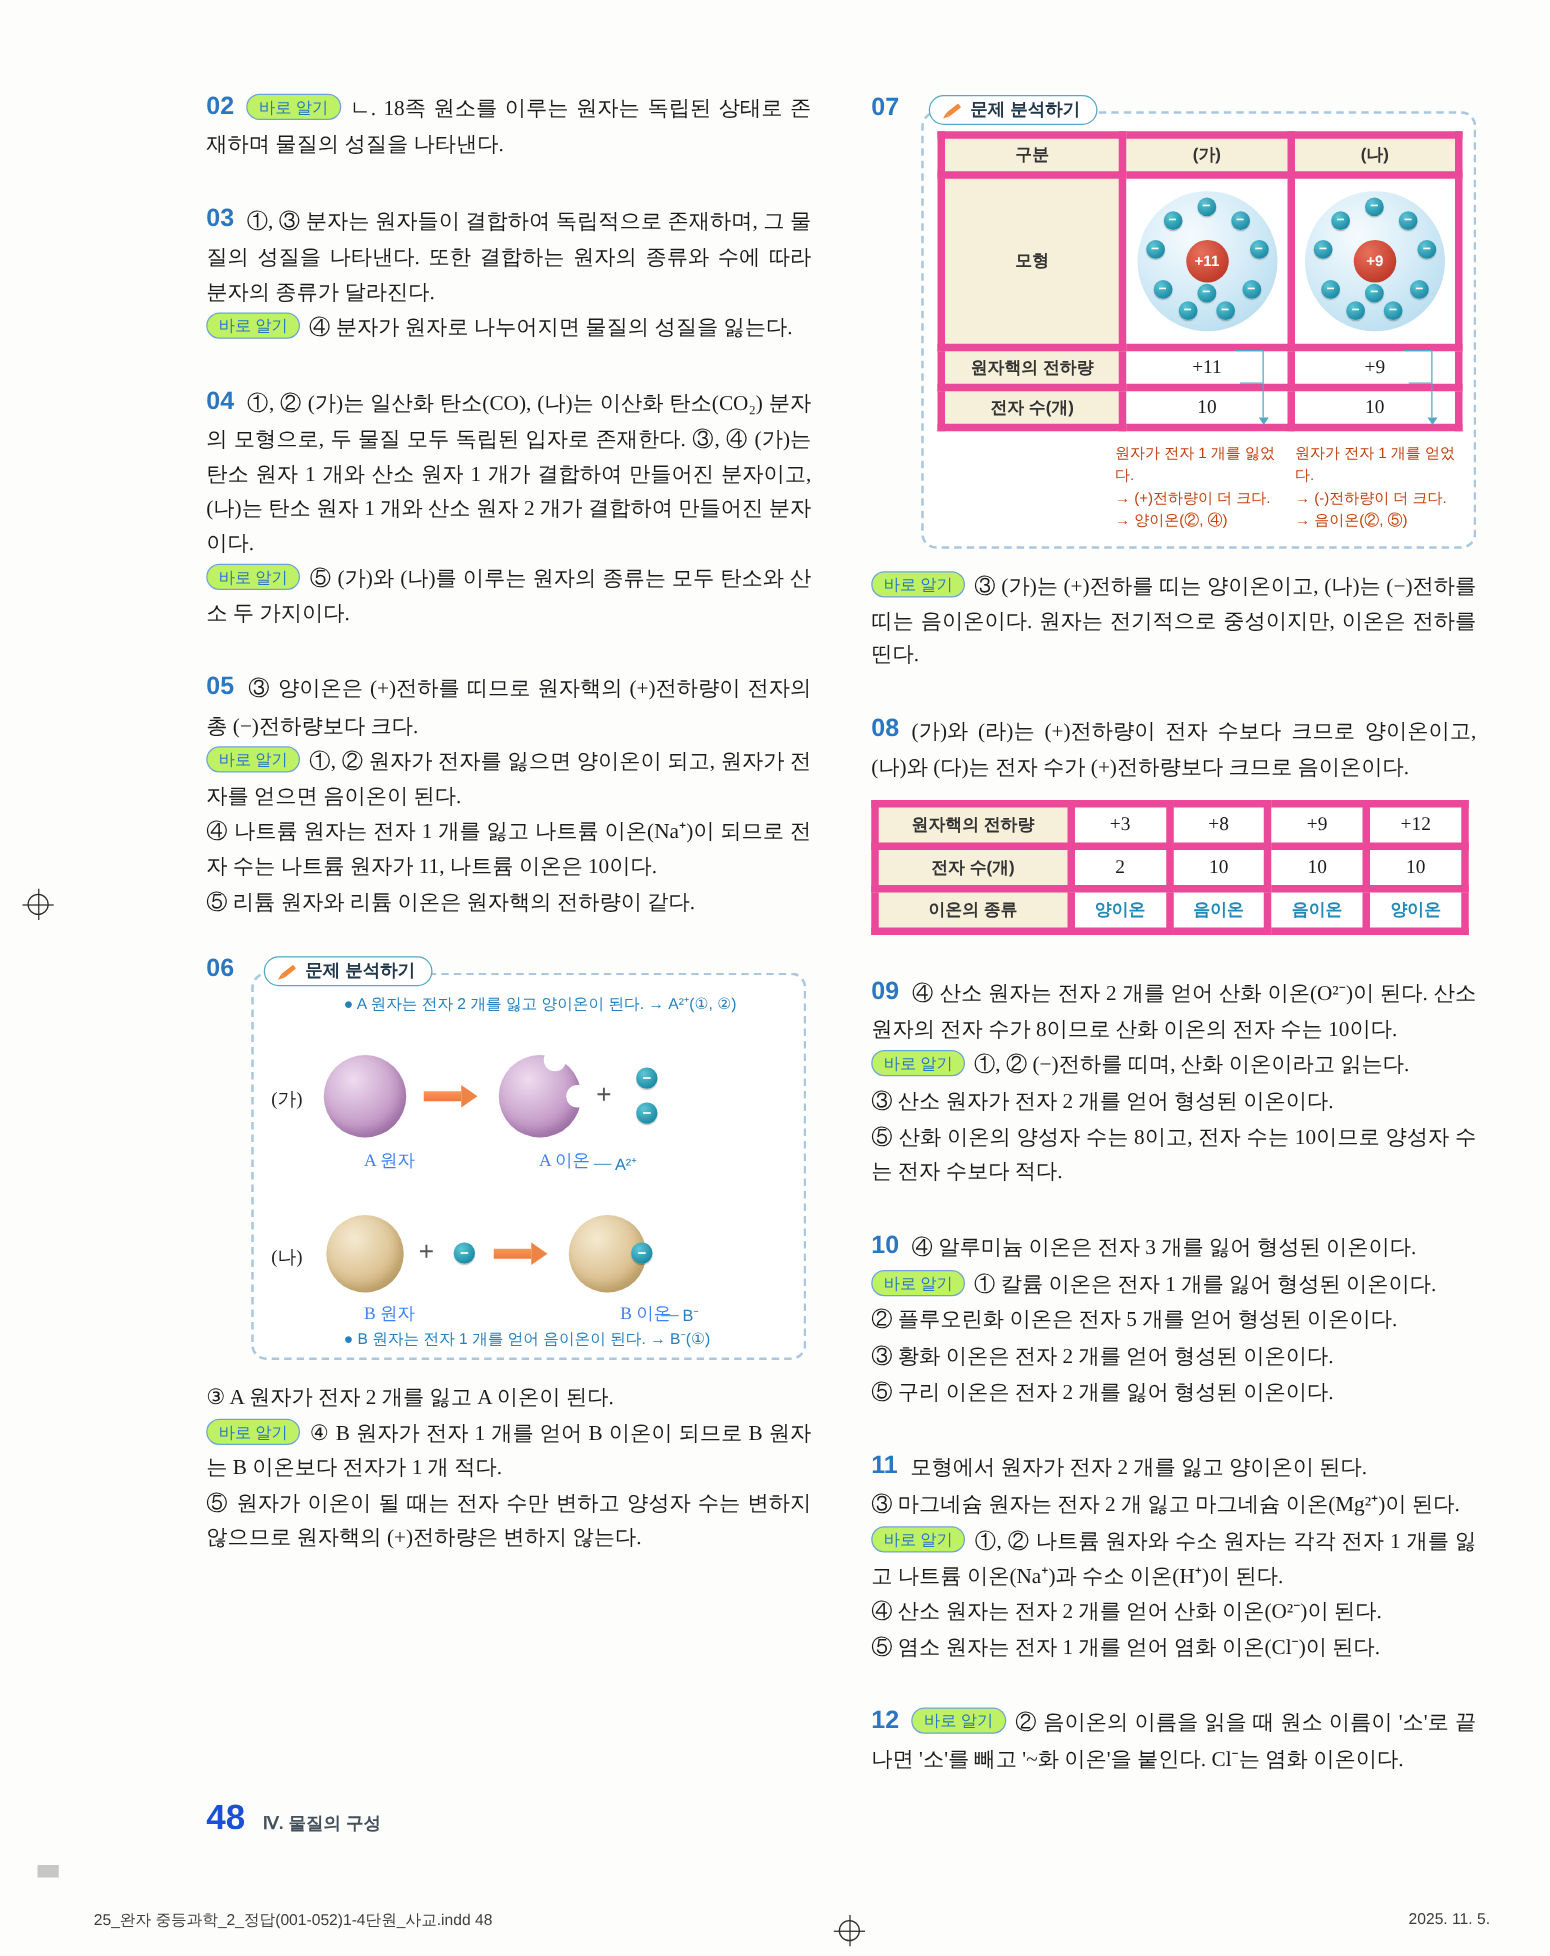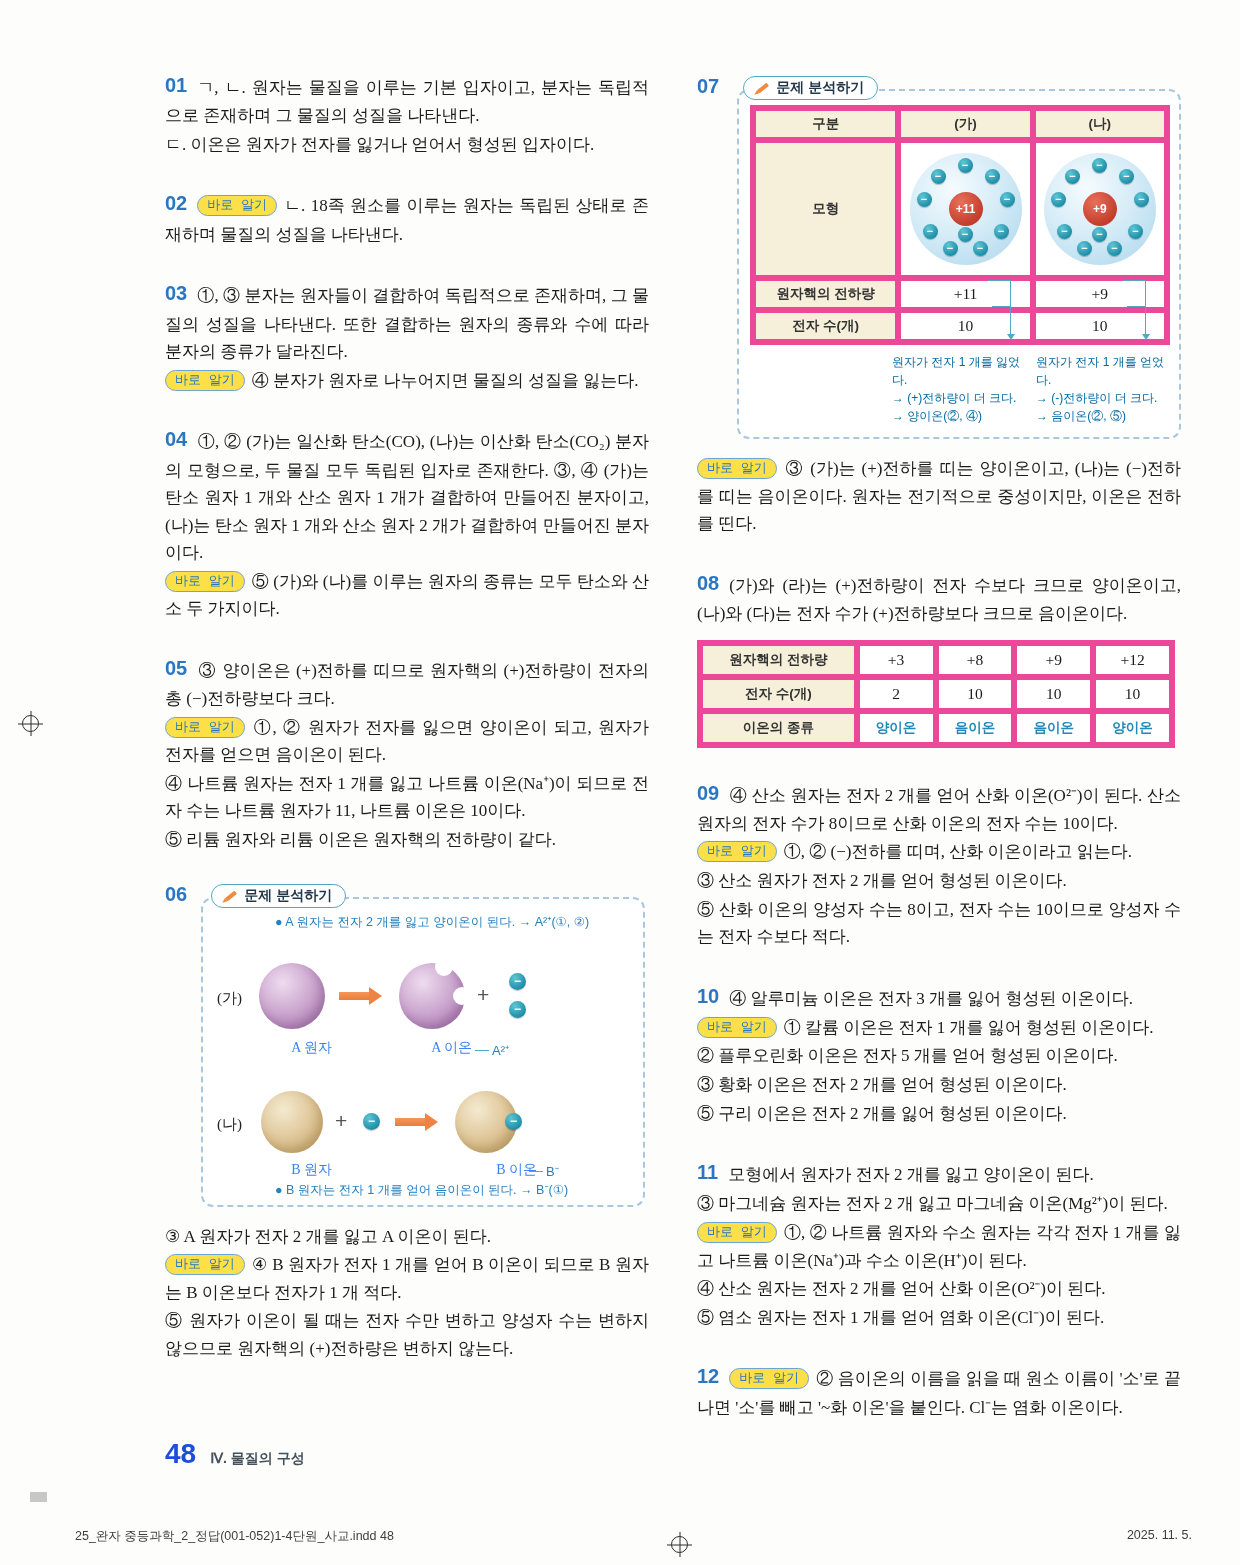--- a/index.html
+++ b/index.html
@@ -6,22 +6,22 @@
   .page { position:relative; width:1240px; height:1565px; background:#fdfdfc; overflow:hidden;
           font-family:"Liberation Serif", serif; color:#1b1b1b; }
   .col { position:absolute; width:484px; }
   #colL { left:165px; top:70px; }
   #colR { left:697px; top:76px; }
   .item { margin-bottom:30px; }
   .ap { margin:0; font-size:17px; line-height:1.62; text-align:justify; }
   .ap + .ap { margin-top:1px; }
   .anum { display:inline-block; font-family:"Liberation Sans", sans-serif; font-weight:bold;
           font-size:20px; color:#2b76c0; margin-right:10px; transform:translateY(-1px); }
-  .baro { display:inline-block; border:1.3px solid #6fa3d4; border-radius:12px; background:#fde047;
-          color:#2b76c0; font-family:Liberation Mono, monospace; font-size:13px; line-height:19px;
+  .baro { display:inline-block; border:1.3px solid #6fa3d4; border-radius:12px; background:#bef264;
+          color:#2b76c0; font-family:Liberation Serif, serif; font-size:13px; line-height:19px;
           padding:0 9px; margin-right:7px; vertical-align:2px; white-space:nowrap; }
   .abadge { display:inline-flex; align-items:center; gap:7px; border:1.3px solid #53a8c4;
           border-radius:15px; background:#fff; padding:2px 13px; font-family:"Liberation Sans", sans-serif;
           font-weight:bold; font-size:14px; color:#22384a; }
   .pencil { display:inline-block; width:12px; height:4px; background:#f08a3c; border-radius:1px;
           transform:rotate(-38deg); position:relative; }
   .pencil::after { content:""; position:absolute; left:-5px; top:-0.5px;
           border-top:2.5px solid transparent; border-bottom:2.5px solid transparent;
           border-right:5px solid #f08a3c; }
   .fig-head { position:relative; z-index:2; height:27px; margin-bottom:-14px;
@@ -92,21 +92,21 @@
   .atom .elec { width:15px; height:15px; line-height:15px; font-size:11px; }
   .stub { position:absolute; border-top:1px solid #53a8c4; }
   .s1a { left:238px; top:175px; width:22px; } .s2a { left:242px; top:201px; width:18px; }
   .s1b { left:373px; top:175px; width:22px; } .s2b { left:377px; top:201px; width:18px; }
   .vline { position:absolute; border-left:1px solid #53a8c4; }
   .va { left:260px; top:175px; height:54px; } .vb { left:395px; top:175px; height:54px; }
   .varrow { position:absolute; width:0; height:0; border-left:4px solid transparent;
           border-right:4px solid transparent; border-top:6px solid #53a8c4; }
   .aa { left:257px; top:229px; } .ab { left:392px; top:229px; }
   .f7anns { display:flex; gap:12px; padding-left:142px; margin-top:10px;
-          font-family:"Liberation Sans", sans-serif; font-size:12px; line-height:1.5; color:#0369a1; }
+          font-family:"Liberation Sans", sans-serif; font-size:12px; line-height:1.5; color:#c2410c; }
   .f7ann { width:136px; }
 
   
   .t08 { width:478px; margin-top:12px; }
   .t08 th.rowlab { width:148px; }
   .t08 td { height:22px; }
   .t08 .kind { font-family:"Liberation Sans", sans-serif; font-weight:bold; font-size:13.5px; color:#2189b8; }
 
   
   .page-footer { position:absolute; left:165px; top:1438px; display:flex; align-items:baseline; gap:14px; }
@@ -125,24 +125,20 @@
   .rm-bottom { left:671px; top:1536px; }
   .graybar { position:absolute; left:30px; top:1492px; width:17px; height:10px; background:#c7c7c7; }
 </style>
 </head>
 <body>
 
 <div class="page">
 
   <div class="col" id="colL">
 
-    <div class="item">
-      <p class="ap"><span class="anum">01</span><span>ㄱ, ㄴ. 원자는 물질을 이루는 기본 입자이고, 분자는 독립적으로 존재하며 그 물질의 성질을 나타낸다.</span></p>
-      <p class="ap"><span>ㄷ. 이온은 원자가 전자를 잃거나 얻어서 형성된 입자이다.</span></p>
-    </div>
 
     <div class="item">
       <p class="ap"><span class="anum">02</span><span class="baro">바로 알기</span><span>ㄴ. 18족 원소를 이루는 원자는 독립된 상태로 존재하며 물질의 성질을 나타낸다.</span></p>
     </div>
 
     <div class="item">
       <p class="ap"><span class="anum">03</span><span>①, ③ 분자는 원자들이 결합하여 독립적으로 존재하며, 그 물질의 성질을 나타낸다. 또한 결합하는 원자의 종류와 수에 따라 분자의 종류가 달라진다.</span></p>
       <p class="ap"><span class="baro">바로 알기</span><span>④ 분자가 원자로 나누어지면 물질의 성질을 잃는다.</span></p>
     </div>
 

